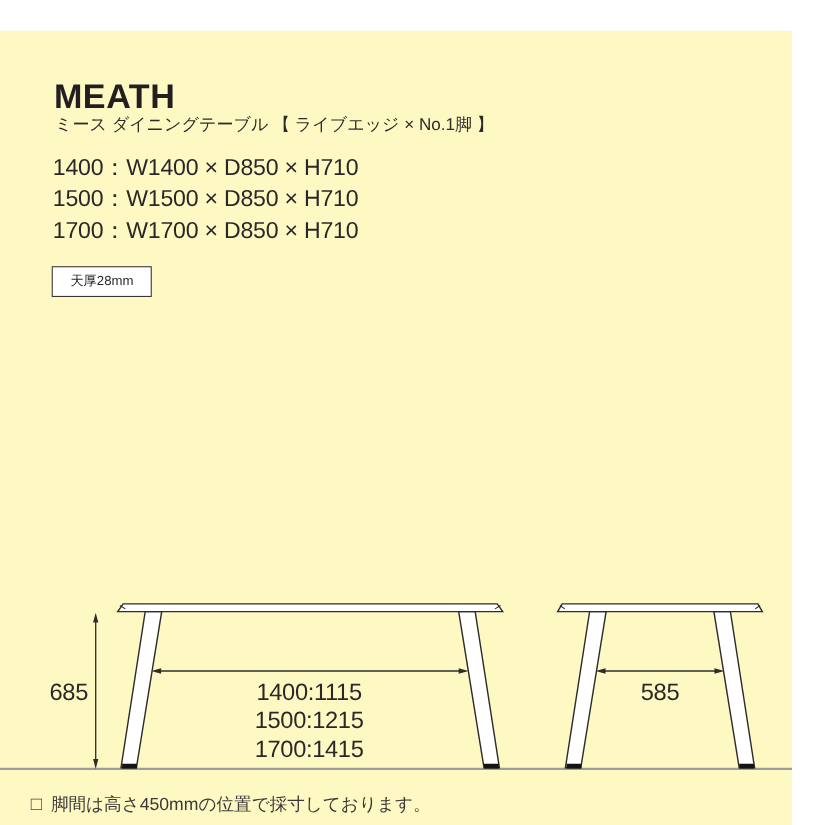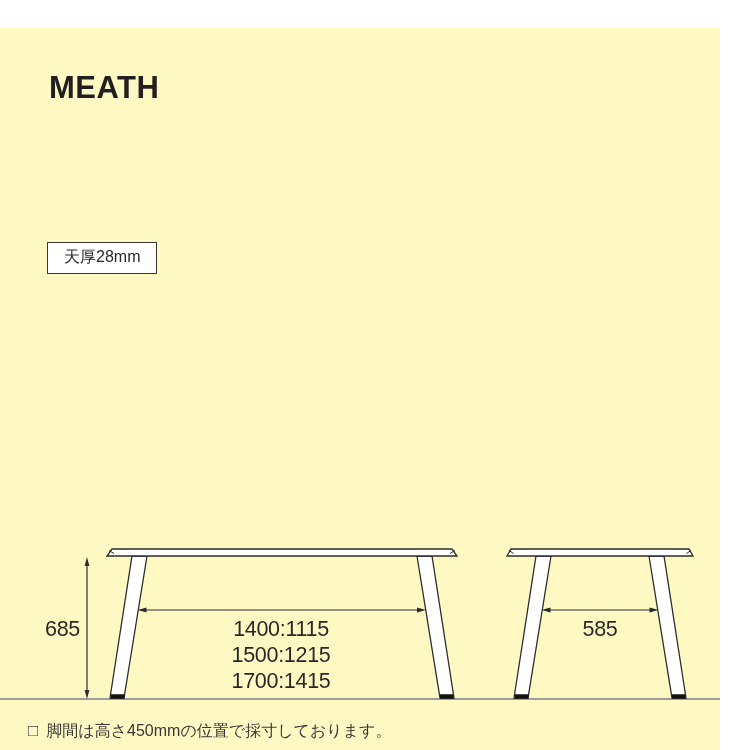--- a/index.html
+++ b/index.html
@@ -14,41 +14,47 @@
   .subtitle{
     position:absolute;left:50px;top:77px;font-size:15.5px;line-height:18px;
     color:#2e2a2b;white-space:nowrap;
   }
   .specs{
     position:absolute;left:48px;top:111px;font-size:21px;line-height:28.4px;
     color:#2b2728;letter-spacing:-0.2px;white-space:nowrap;
   }
   .badge{
     position:absolute;left:47px;top:214px;border:1.5px solid #3a3637;
-    padding:4px 16px 5px 16px;font-size:16px;color:#2b2728;white-space:nowrap;
+    padding:4px 16px 5px 16px;font-size:12px;color:#2b2728;white-space:nowrap;
     background:#ffffff;
   }
   .diagram{position:absolute;left:0;top:495px;width:750px;height:210px;}
   .diagram text{
     font-family:"Liberation Sans","DejaVu Sans",sans-serif;
     font-size:21.5px;letter-spacing:-0.3px;fill:#2b2728;
   }
   .footnote{
     position:absolute;left:28px;top:693px;font-size:16px;line-height:20px;
     color:#3b3738;white-space:nowrap;
   }
   .footnote .sq{margin-right:8px;font-size:17px;color:#4a4647;}
 </style>
 </head>
 <body>
 
 <div id="page">
 
   <div class="title">MEATH</div>
+  <div class="subtitle">ミース ダイニングテーブル 【 ライブエッジ × No.1脚 】</div>
 
+  <div class="specs">
+    <div>1400：W1400 × D850 × H710</div>
+    <div>1500：W1500 × D850 × H710</div>
+    <div>1700：W1700 × D850 × H710</div>
+  </div>
 
   <div class="badge">天厚28mm</div>
 
   <svg class="diagram" viewBox="0 0 750 210">
 
     <line x1="0" y1="176" x2="750" y2="176" stroke="#9d9d9d" stroke-width="2"></line>
 
     <g>
 
       <polygon points="132,33 147,33 124,175 110,175" fill="#ffffff" stroke="#2d2d2d" stroke-width="1.3"></polygon>

